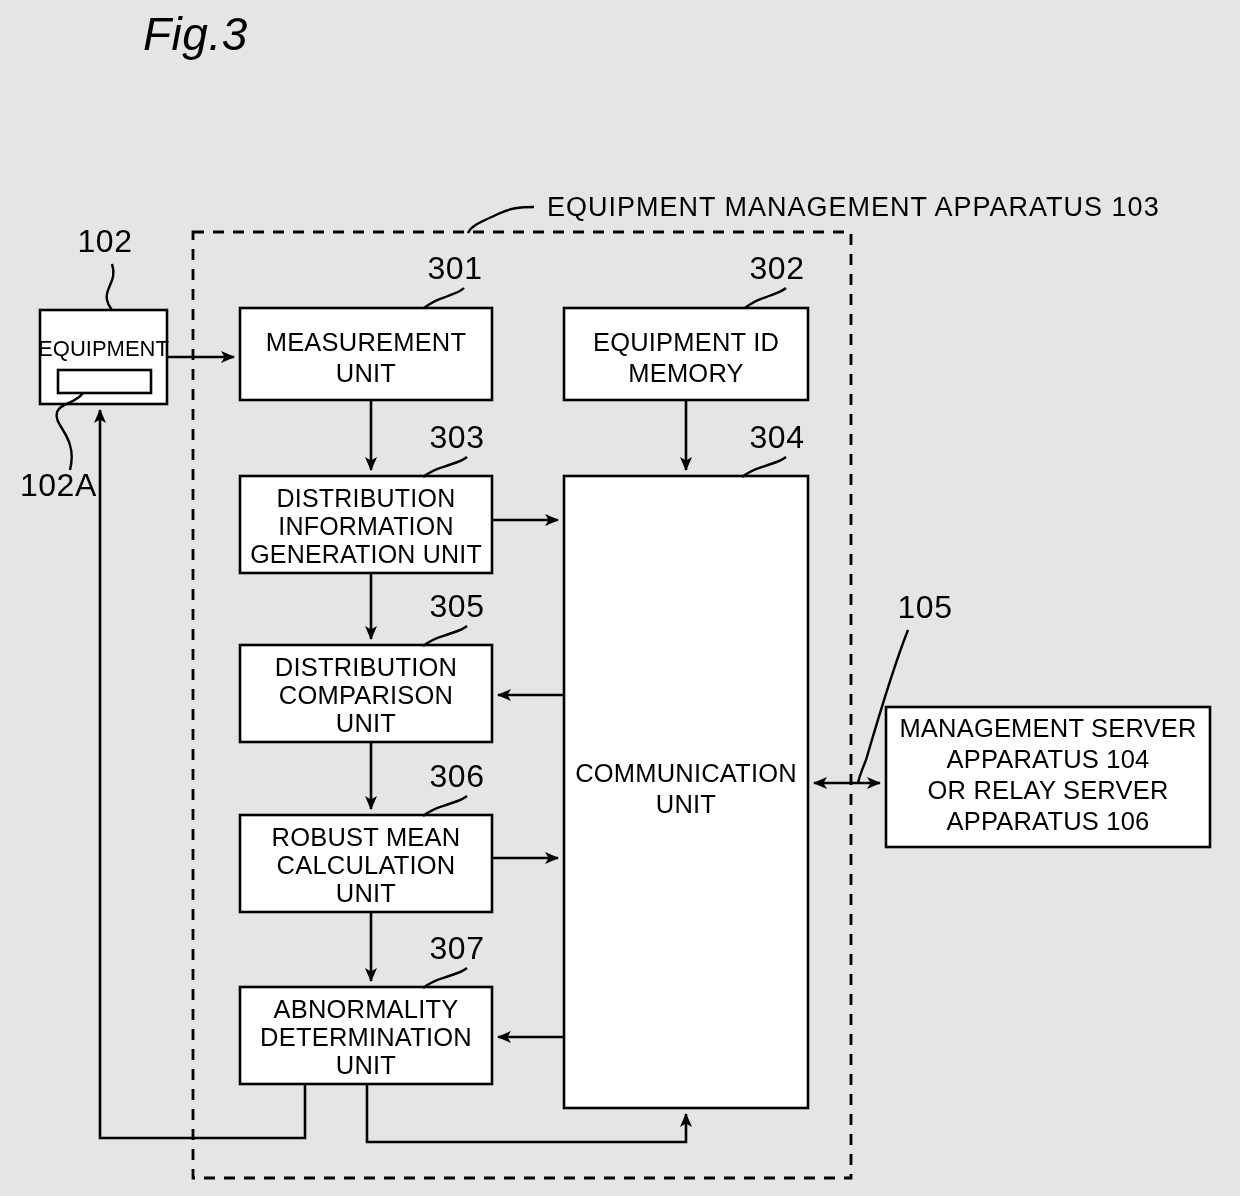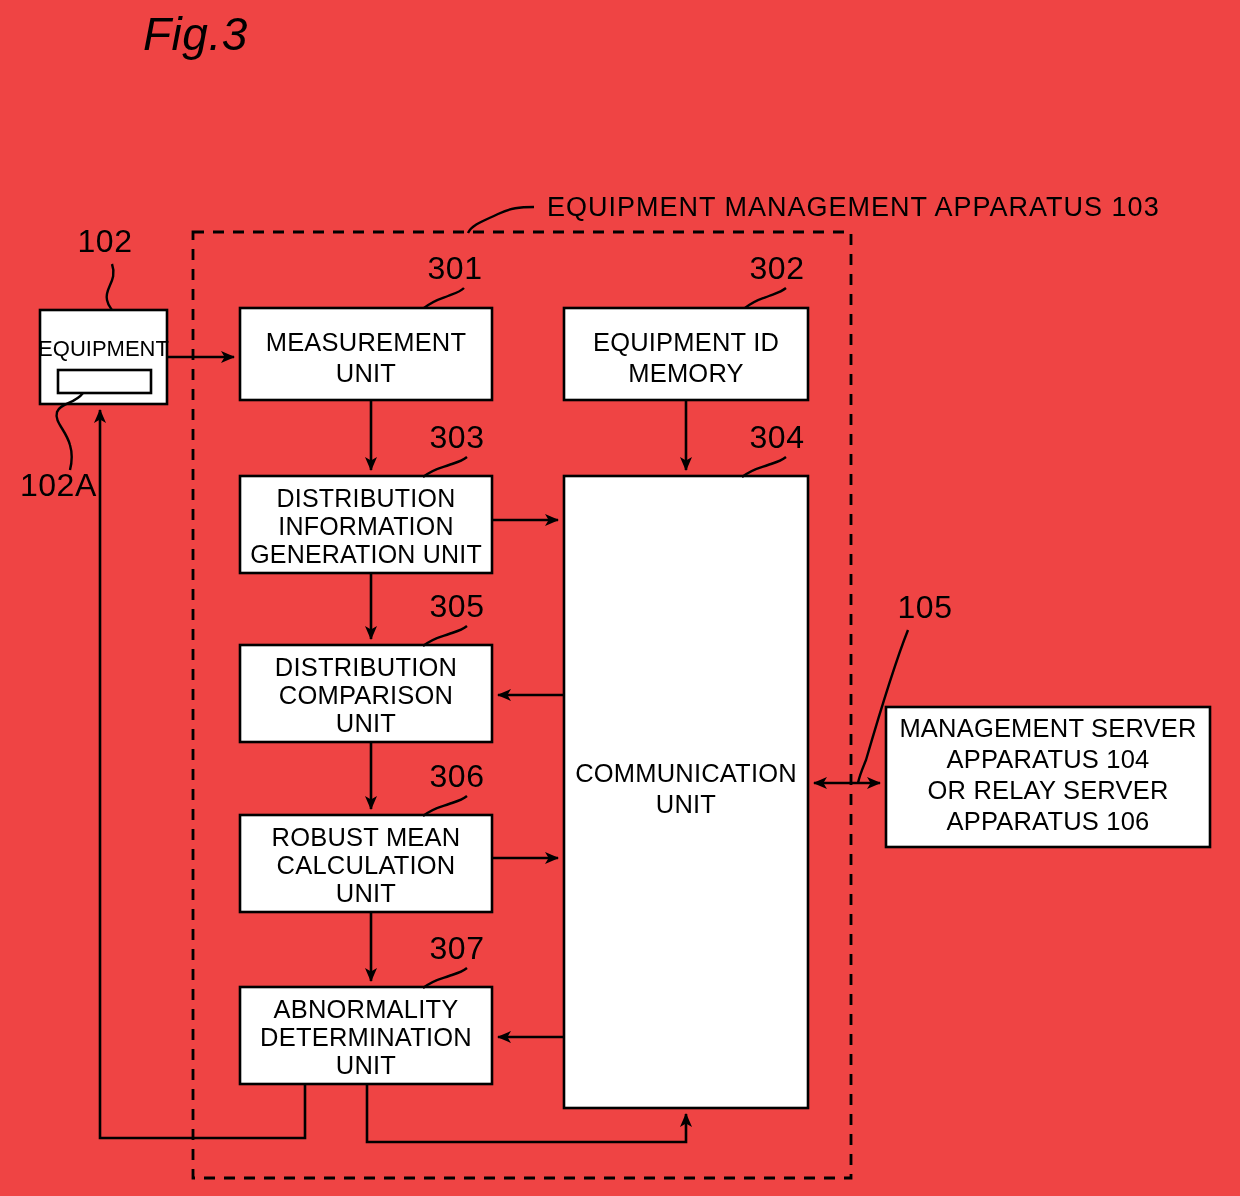--- a/index.html
+++ b/index.html
@@ -5,21 +5,21 @@
 <style>
   html,body{margin:0;padding:0;background:#ffffff;}
   body{
     font-family:"Liberation Sans", sans-serif;
     color:#000000;
   }
   #page{
     position:relative;
     width:1240px;
     height:1196px;
-    background:#ef4444;
+    background:#e5e5e5;
     overflow:hidden;
   }
   #diagram-svg{
     position:absolute;
     left:0; top:0;
     width:1240px;
     height:1196px;
   }
   .fig-title{
     font-style:italic;

